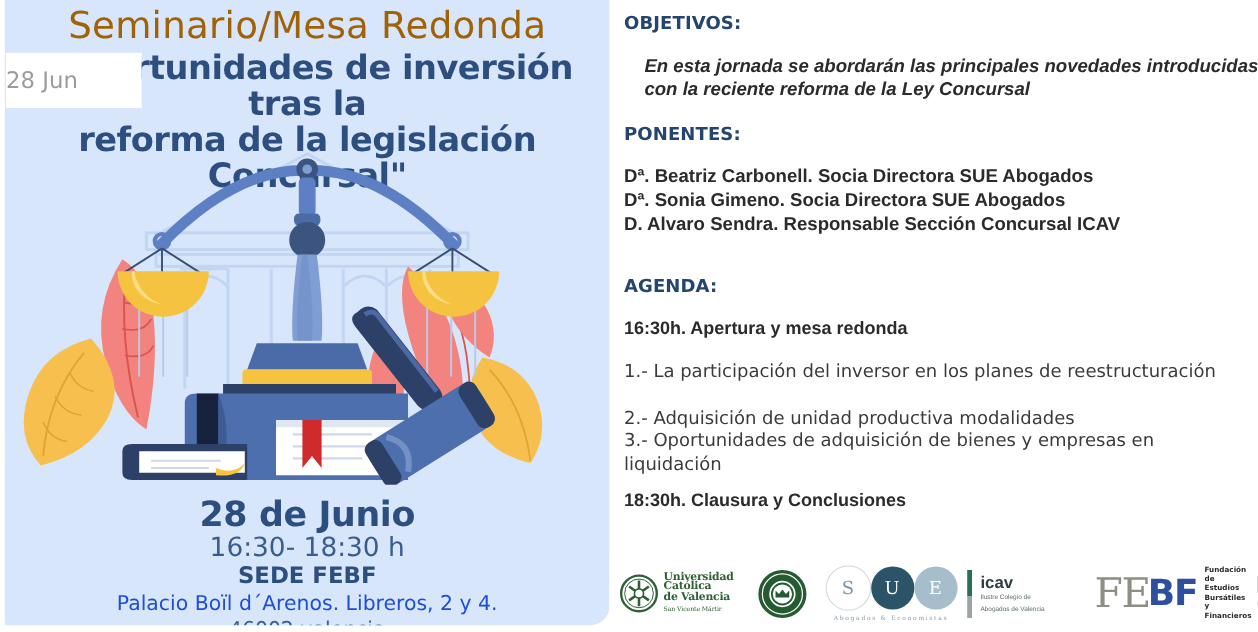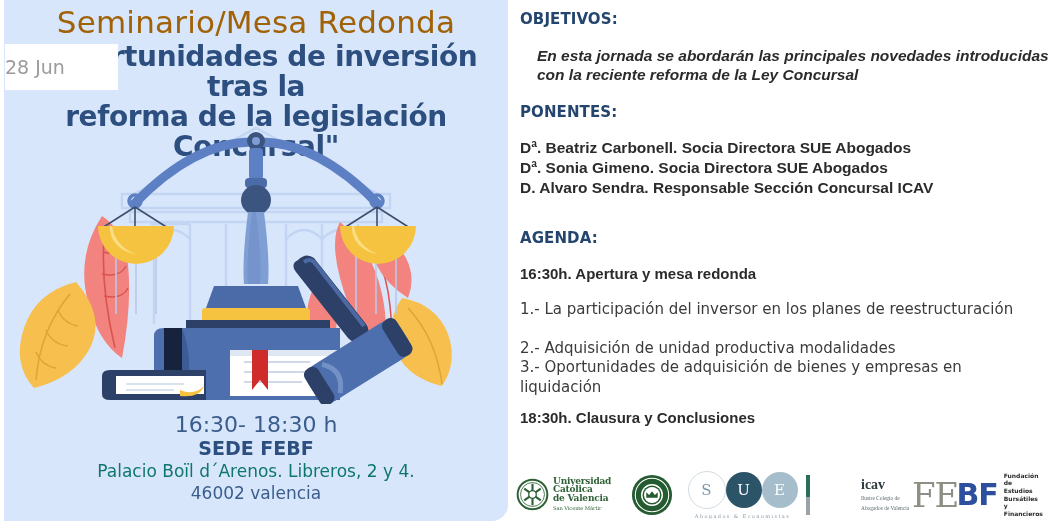--- a/index.html
+++ b/index.html
@@ -60,21 +60,21 @@
   .illu svg{display:block;width:504px;height:300px;}
 
   
   .poster-foot{
     position:absolute;left:0;right:0;top:412px;text-align:center;color:#2d4f7f;
     font-family:"DejaVu Sans", sans-serif;
   }
   .pf-date{font-size:29px;font-weight:bold;line-height:32px;letter-spacing:-.3px;}
   .pf-time{font-size:22px;font-weight:400;line-height:25px;color:#3a5d8c;}
   .pf-venue{font-size:19px;font-weight:bold;line-height:23px;}
-  .pf-addr{font-size:17px;font-weight:400;line-height:22px;color:#0f766e;}
+  .pf-addr{font-size:17px;font-weight:400;line-height:22px;color:#1d4ed8;}
   .pf-city{font-size:17px;font-weight:400;line-height:22px;color:#3a5d8c;}
 
   
   .panel{
     position:absolute;left:508px;top:0;width:428px;height:527px;
     background:#ffffff;
   }
   .sec-head{
     position:absolute;left:12px;
     font-size:15px;font-weight:bold;color:#24456e;
@@ -128,21 +128,21 @@
     justify-content:center;font-size:15px;font-family:"DejaVu Serif", serif;}
   .sue-s{background:#fff;border:1px solid #d3dde4;color:#7d96a8;}
   .sue-u{background:#2c5468;color:#ffffff;}
   .sue-e{background:#a6bdcb;color:#ffffff;}
   .sue-sub{font-size:5px;letter-spacing:1.4px;color:#8d9aa3;margin-top:4px;
     font-family:"DejaVu Serif", serif;text-align:center;}
 
   
   .icav{left:298px;width:110px;}
   .icav-bar{width:4px;height:40px;background:linear-gradient(#2c6e5c 55%,#9aa3a6 55%);margin-right:7px;}
-  .icav-t{font-family:Liberation Serif, serif;color:#4a5558;margin-left:44px;}
+  .icav-t{font-family:Liberation Sans, sans-serif;color:#4a5558;}
   .icav-t b{display:block;font-size:14px;font-weight:bold;color:#2f3d41;line-height:14px;}
   .icav-t i{display:block;font-size:5.4px;font-style:normal;line-height:6.4px;margin-top:3px;color:#5d6a6e;}
 
   
   .febf{left:404px;width:134px;}
   .febf-fe{font-family:"DejaVu Serif", serif;font-size:34px;color:#8d8f84;line-height:34px;letter-spacing:-1px;}
   .febf-bf{font-family:"DejaVu Sans", sans-serif;font-size:30px;font-weight:bold;color:#2d4f9e;line-height:30px;letter-spacing:-1px;margin-left:-2px;}
   .febf-t{font-size:6px;line-height:7.6px;color:#2b2b2b;margin-left:6px;font-family:"DejaVu Sans", sans-serif;font-weight:bold;}
   .febf-reg{margin-left:5px;display:flex;flex-direction:column;gap:2px;}
   .febf-reg .rbox{width:12px;height:12px;border:1px solid #444;display:flex;align-items:center;justify-content:center;font-size:8px;color:#333;font-family:"DejaVu Serif", serif;}
@@ -263,20 +263,21 @@
             <rect x="300" y="238" width="108" height="42" rx="14" fill="#4d6fae"></rect>
             <rect x="300" y="238" width="16" height="42" rx="7" fill="#2d4168"></rect>
             <rect x="392" y="238" width="16" height="42" rx="7" fill="#2d4168"></rect>
             <path d="M322 242 q16 16 0 34" stroke="#8fa8d6" stroke-width="5" fill="none" opacity=".6"></path>
           </g>
         </g>
       </svg>
     </div>
 
     <div class="poster-foot">
+      <div class="pf-date">28 de Junio</div>
       <div class="pf-time">16:30- 18:30 h</div>
       <div class="pf-venue">SEDE FEBF</div>
       <div class="pf-addr">Palacio Boïl d´Arenos. Libreros, 2 y 4.</div>
       <div class="pf-city">46002 valencia</div>
     </div>
   </div>
 
   <div class="date-chip">
     <span>28 Jun</span>
   </div>

